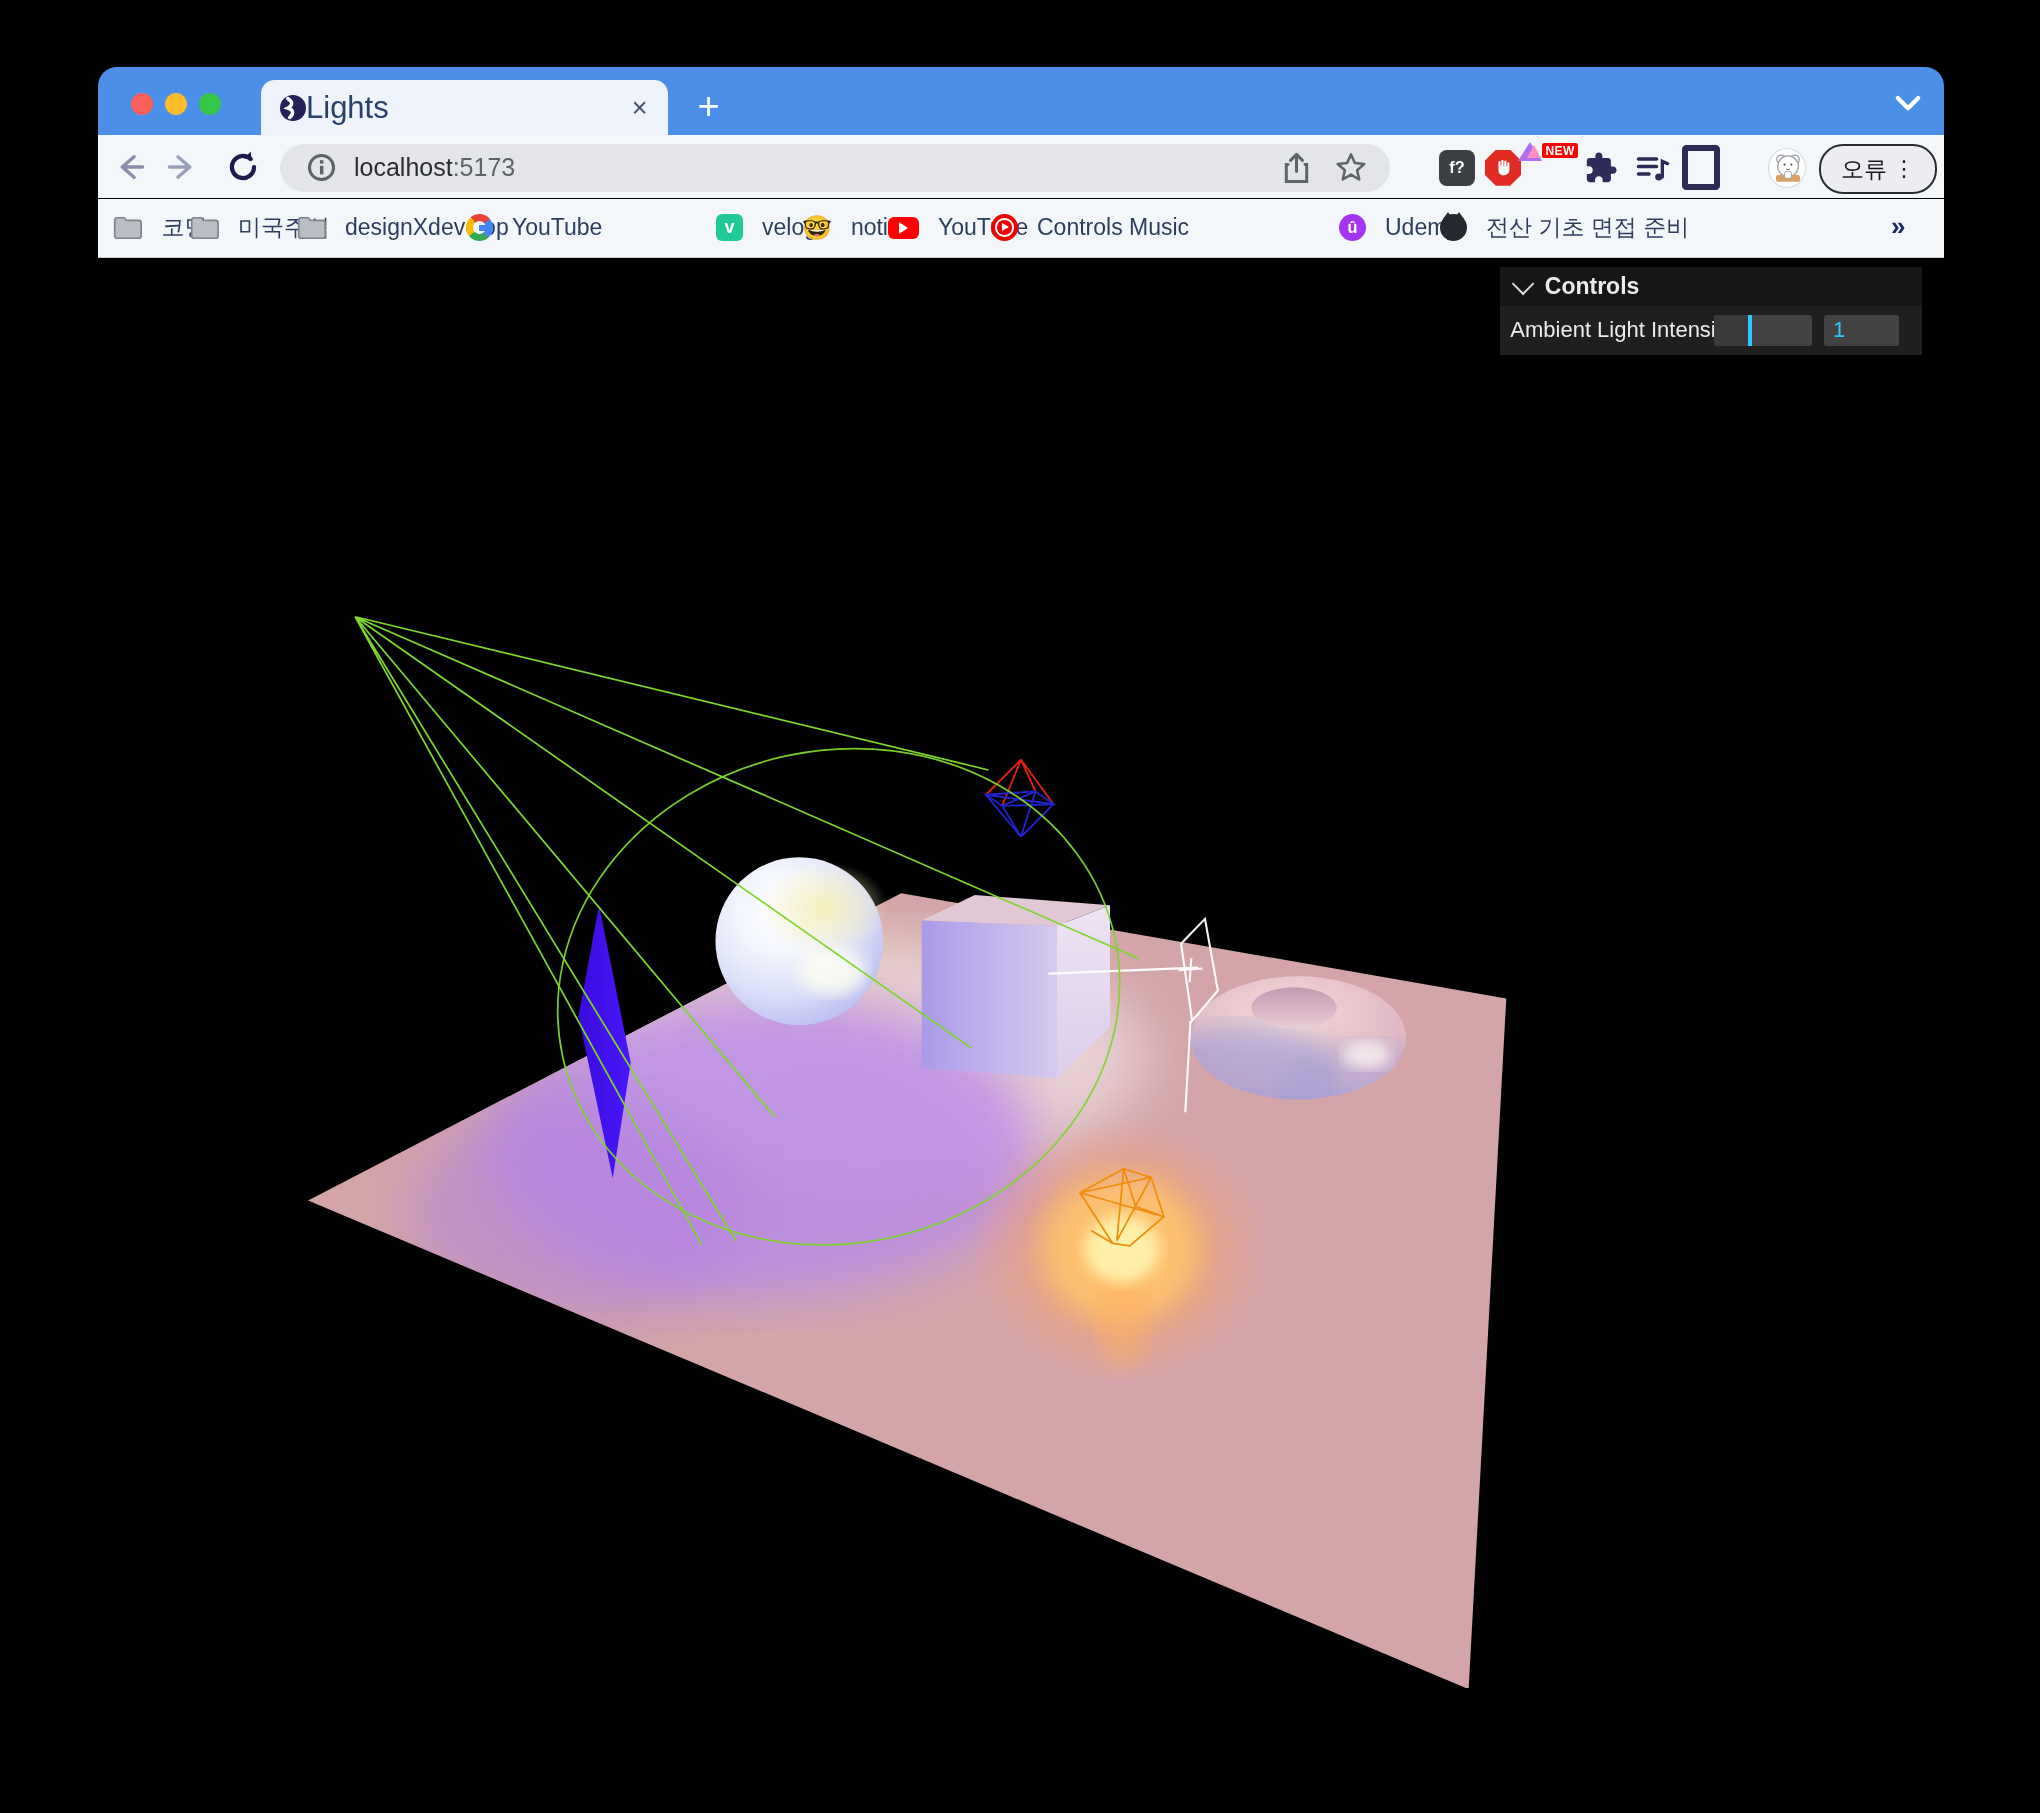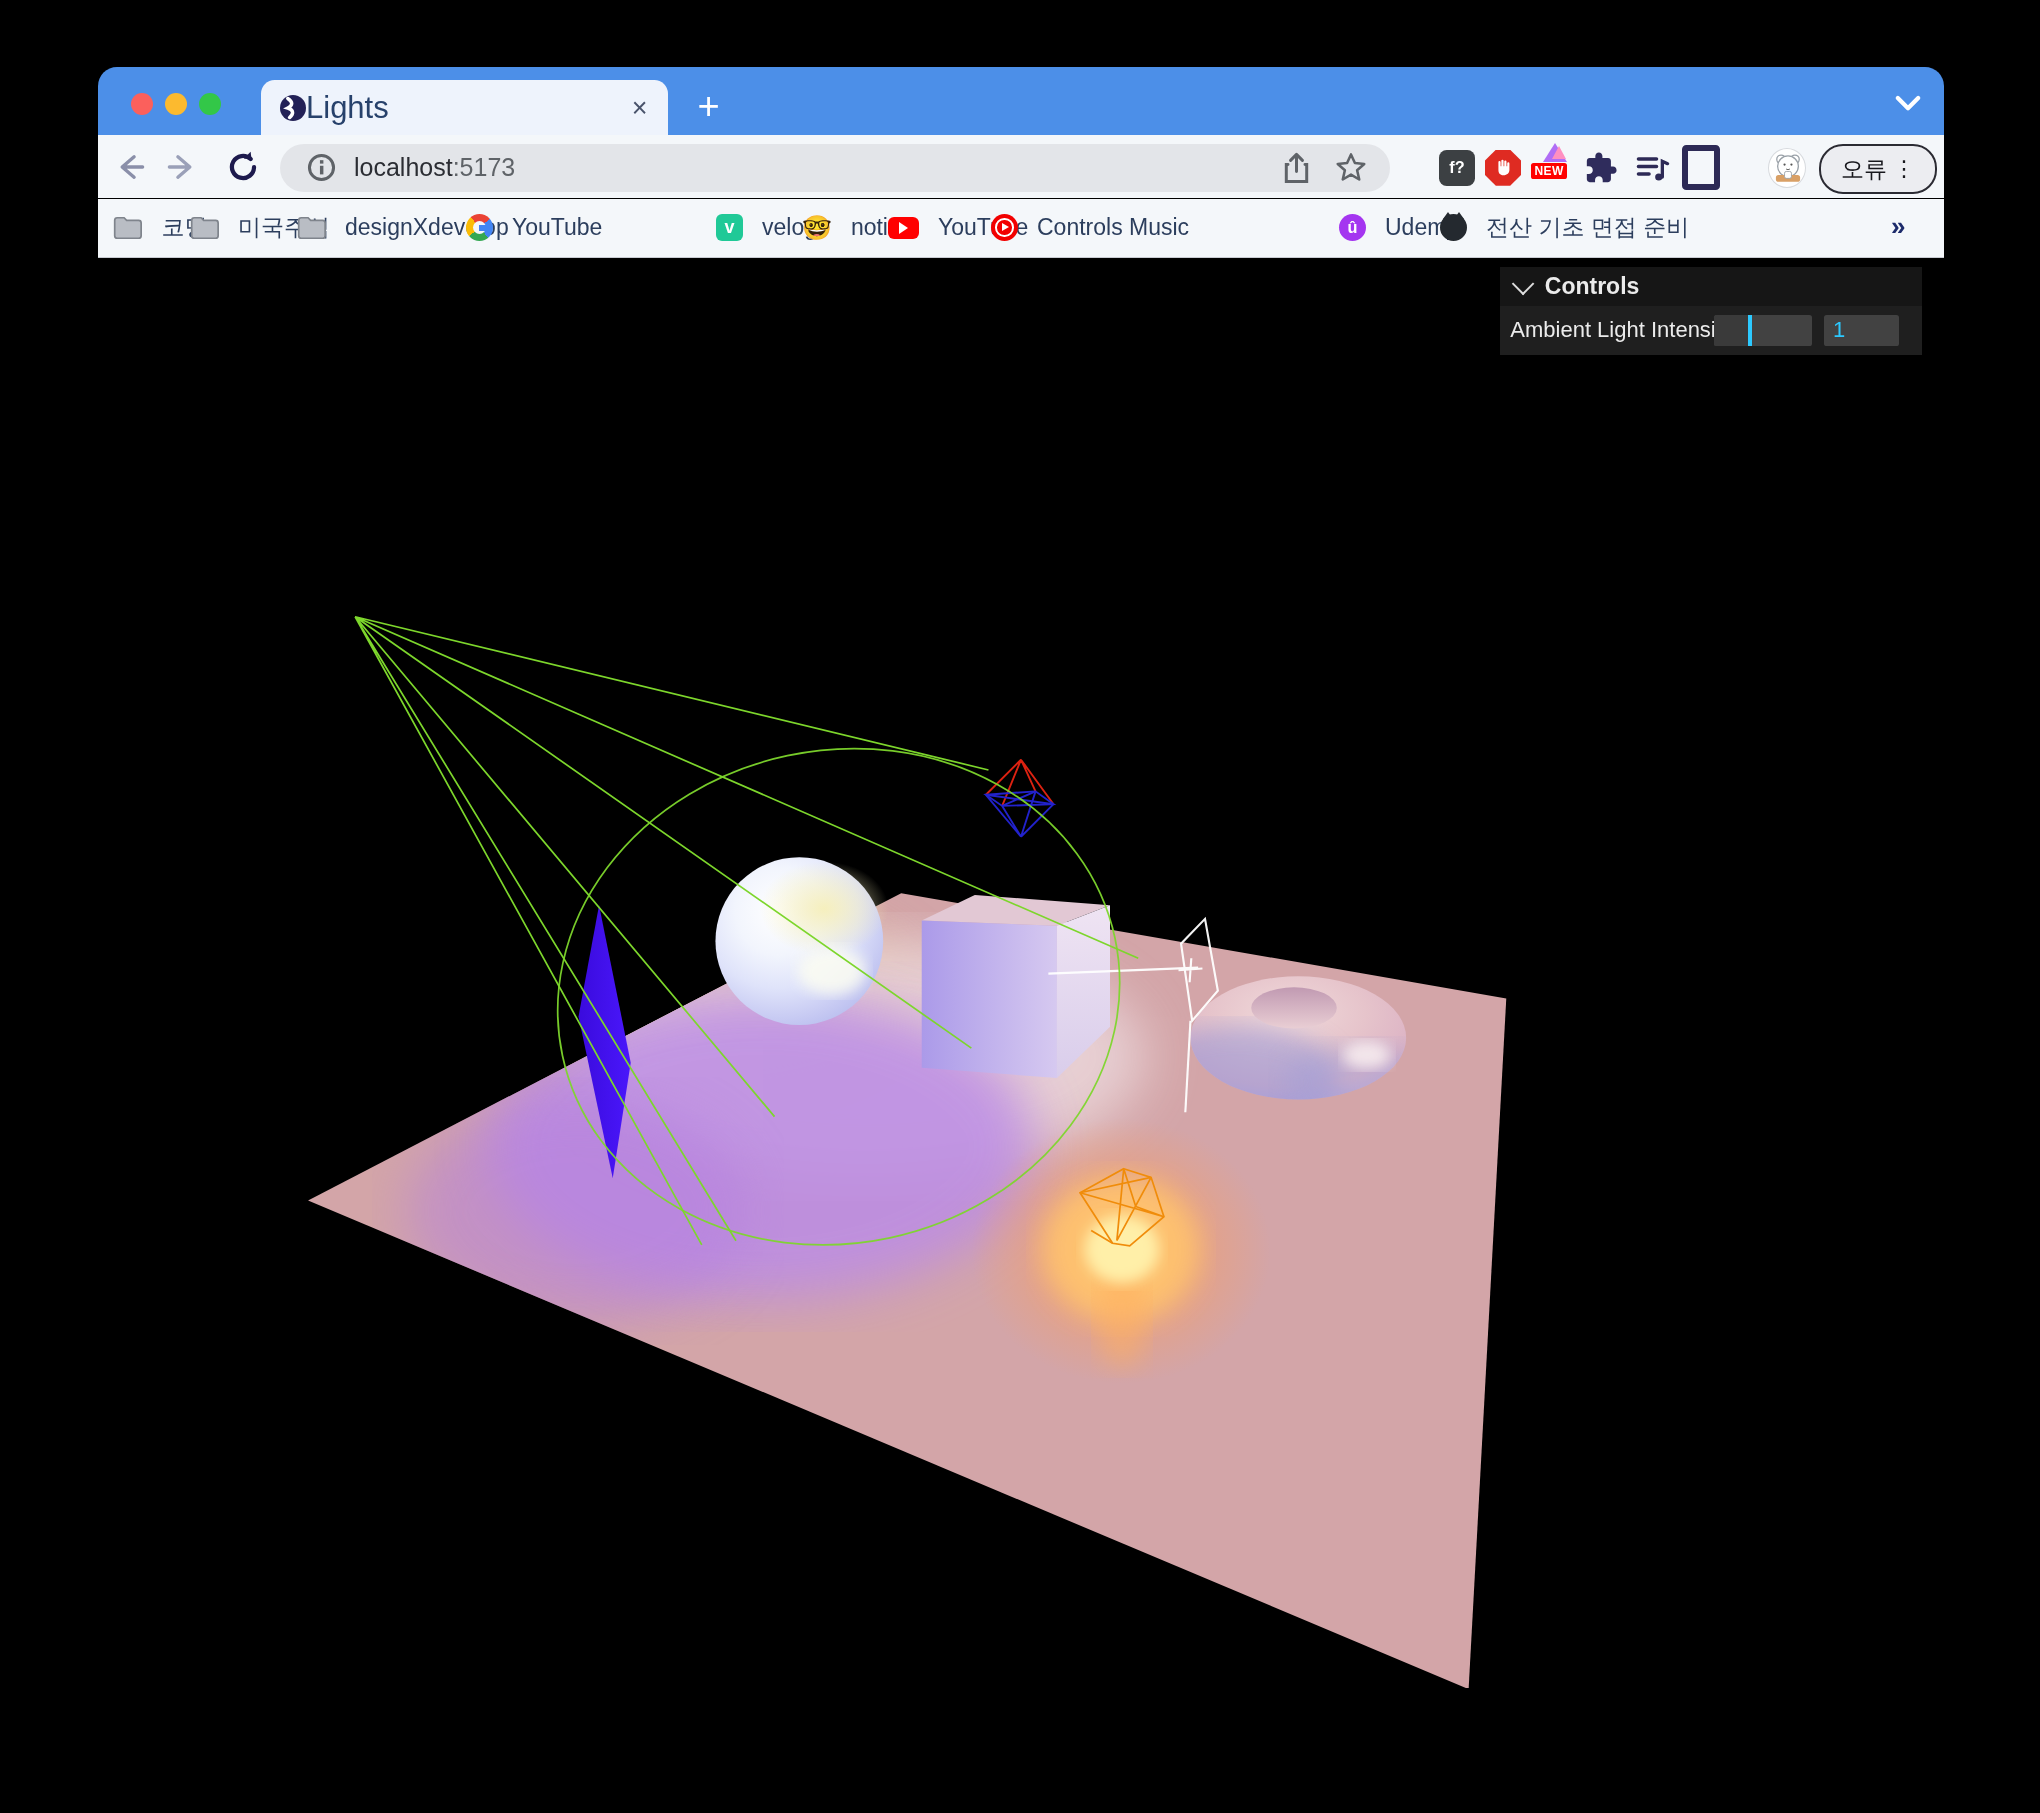--- a/index.html
+++ b/index.html
@@ -32,21 +32,21 @@
               background:#e3e5e9;border-radius:24px;display:flex;align-items:center;}
   .info-ic{margin-left:26px;flex:0 0 auto;}
   .url{margin-left:17px;font-size:25px;color:#2b2d33;flex:1;}
   .url .port{color:#5f6368;}
   .pill-ic{flex:0 0 auto;margin-right:22px;}
   .ext{position:absolute;top:13.7px;width:38px;height:38px;display:flex;align-items:center;justify-content:center;}
   .fq{width:36px;height:36px;border-radius:7.7px;background:#3c4043;color:#fff;font-weight:bold;
       font-size:16.3px;display:flex;align-items:center;justify-content:center;}
   .octa{width:36px;height:36px;background:#df2b22;display:flex;align-items:center;justify-content:center;
         clip-path:polygon(30% 0,70% 0,100% 30%,100% 70%,70% 100%,30% 100%,0 70%,0 30%);}
-  .newext{display:flex;flex-direction:column;align-items:flex-end;}
+  .newext{display:flex;flex-direction:row;align-items:flex-start;}
   .newext .tri{width:0;height:0;border-left:12px solid transparent;border-right:12px solid transparent;
                border-bottom:19px solid #b06df5;position:relative;}
   .newext .tri:after{content:"";position:absolute;left:-3.4px;top:3.4px;width:0;height:0;
                border-left:7.7px solid transparent;border-right:7.7px solid transparent;border-bottom:13px solid #ff8fc0;}
   .newbadge{margin-top:0.9px;background:#f00;color:#fff;font-size:12px;font-weight:bold;
             padding:0.9px 3.4px;border-radius:2.6px;letter-spacing:0.4px;}
   .frame-ic{width:26px;height:33px;border:6px solid #2d2a56;border-radius:4.3px;}
   .avatar{width:38px;height:38px;border-radius:50%;background:#fff;overflow:hidden;border:0.9px solid #d7dade;}
   .errorpill{position:absolute;left:1721px;top:9.4px;width:114px;height:46px;border:2.6px solid #2b2b33;
              border-radius:24px;background:#ecedf1;display:flex;align-items:center;justify-content:center;gap:6px;}

